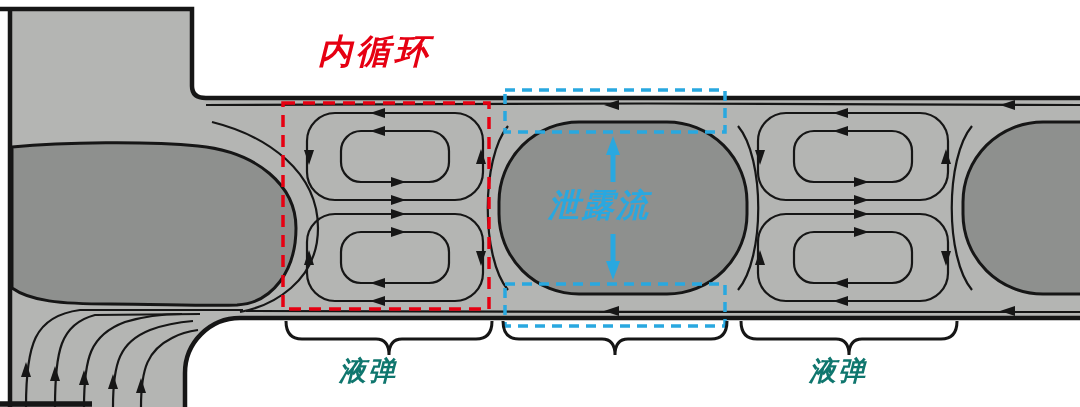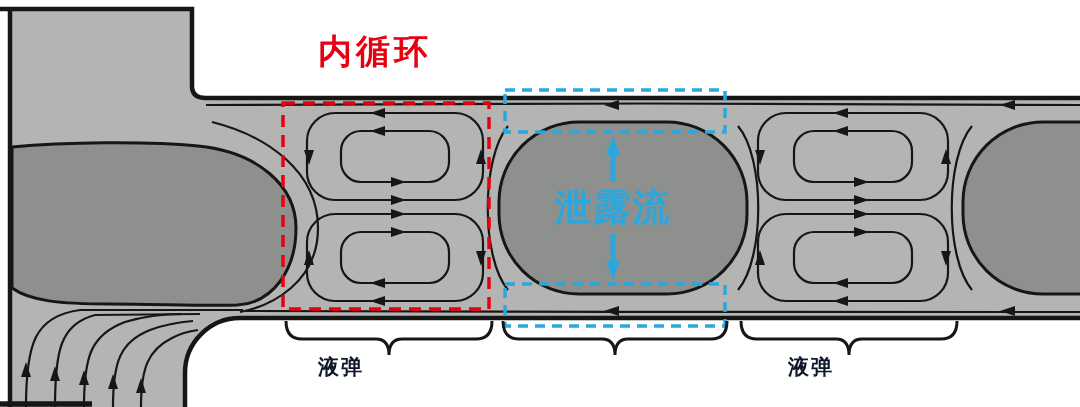--- a/index.html
+++ b/index.html
@@ -1,24 +1,24 @@
 <!DOCTYPE html>
 <html><head>
 <meta charset="utf-8">
 <style>
   html,body{margin:0;padding:0;background:#ffffff;}
   .canvas{
     position:relative;width:1080px;height:407px;background:#ffffff;overflow:hidden;
     font-family:"DejaVu Sans","Liberation Sans",sans-serif;
   }
   .canvas svg{position:absolute;left:0;top:0;}
-  .lbl{position:absolute;white-space:nowrap;line-height:1;}
+  .lbl{position:absolute;white-space:nowrap;line-height:1;font-style:italic;}
   .lbl-red{color:#e60012;font-size:34px;font-weight:bold;letter-spacing:4px;}
-  .lbl-cyan{color:#29a8e0;font-size:37px;font-weight:bold;letter-spacing:2px;text-align:center;}
-  .lbl-black{color:#0f172a;font-size:21px;font-weight:bold;letter-spacing:2px;text-align:left;}
+  .lbl-cyan{color:#29a8e0;font-size:32px;font-weight:bold;letter-spacing:2px;text-align:left;}
+  .lbl-black{color:#0f766e;font-size:27px;font-weight:bold;letter-spacing:2px;text-align:center;}
 </style>
 </head>
 <body>
 
 <div class="canvas">
 
 <svg width="1080" height="407" viewBox="0 0 1080 407">
   <defs>
     <path id="arr" d="M -7,-5 L 8,0 L -7,5 Z" fill="#161616"></path>
     <path id="arrc" d="M -9,-7 L 10,0 L -9,7 Z" fill="#29a8e0"></path>

